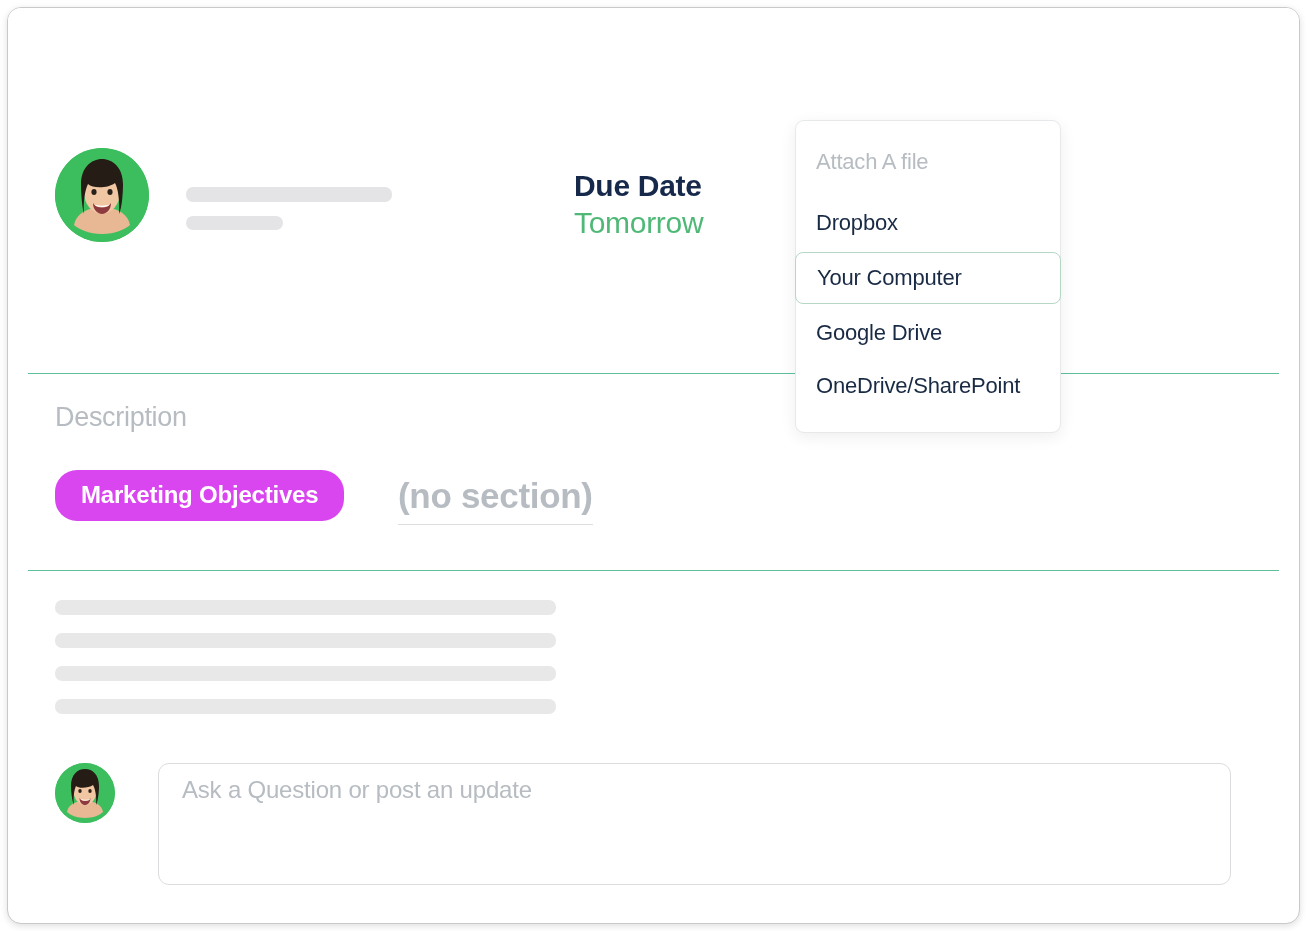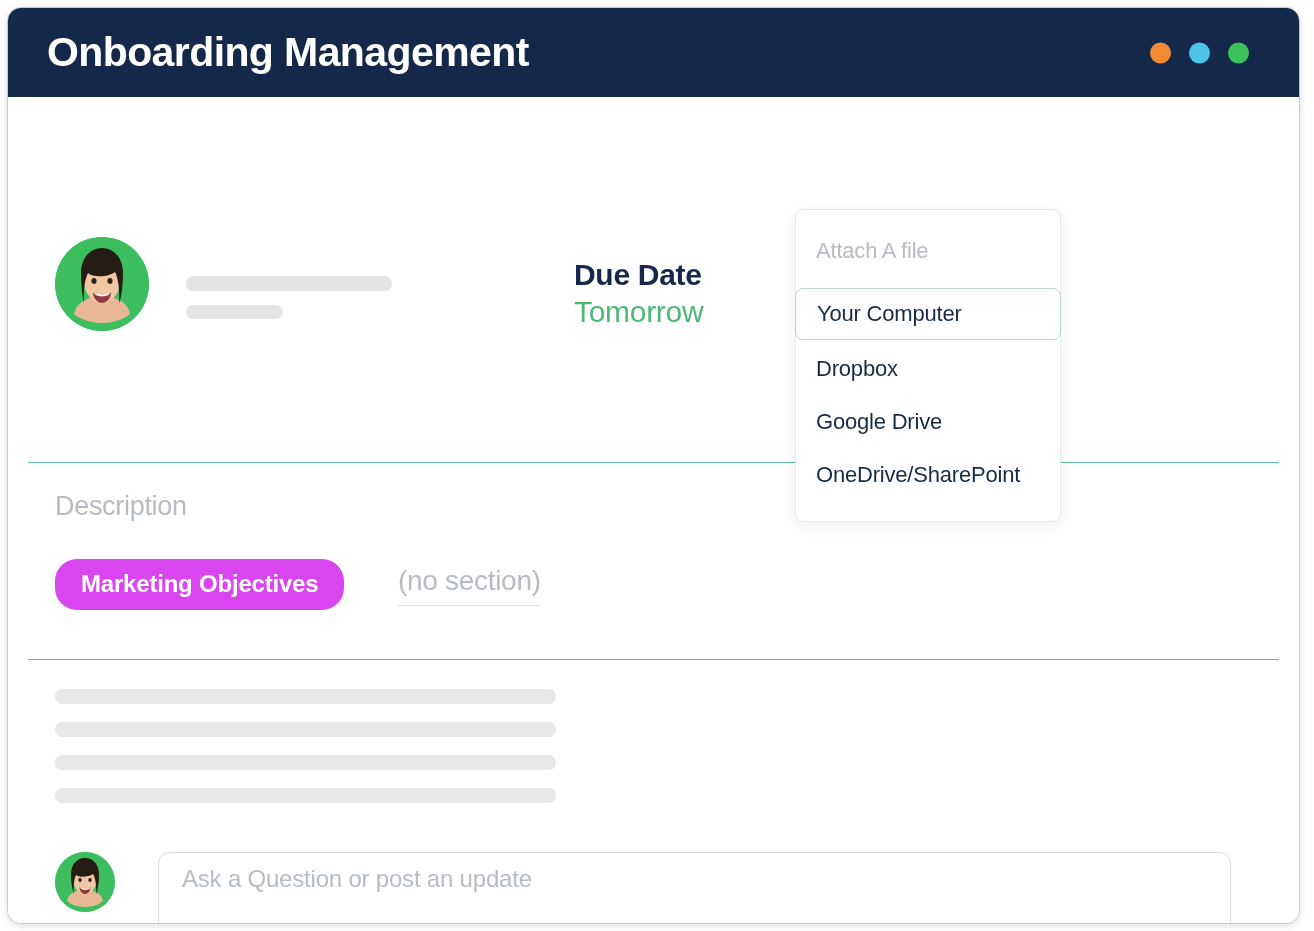--- a/index.html
+++ b/index.html
@@ -142,24 +142,25 @@
   .tag-pill {
     position: absolute; left: 47px; top: 462px;
     background: #d946ef; color: #ffffff;
     font-size: 24px; font-weight: bold;
     border-radius: 22px;
     padding: 11px 26px 12px 26px;
     letter-spacing: -0.2px;
   }
   .no-section {
     position: absolute; left: 390px; top: 468px;
-    font-size: 28px; color: #b6bcc1;
+    font-size: 35px; color: #b6bcc1;
     letter-spacing: -0.3px;
     padding-bottom: 8px;
     border-bottom: 1px solid #dedede;
+    font-weight: bold;
   }
 
   
   .body-skeletons { position: absolute; left: 47px; top: 592px; }
   .body-skeletons .bar {
     width: 501px; height: 15px;
     background: #e8e8e9; border-radius: 7px;
     margin-bottom: 18px;
   }
   .body-skeletons .bar:last-child { margin-bottom: 0; }
@@ -177,28 +178,20 @@
     position: absolute; left: 23px; top: 12px;
     font-size: 24px; color: #b6bcc1;
     letter-spacing: -0.2px;
   }
 </style>
 </head>
 <body>
 
 <div class="app-window">
 
-  <div class="titlebar">
-    <div class="app-title">Onboarding Management</div>
-    <div class="window-dots">
-      <span class="dot" style="background:#f08a33"></span>
-      <span class="dot" style="background:#4cc3e8"></span>
-      <span class="dot" style="background:#3cc15b"></span>
-    </div>
-  </div>
 
   <div class="content">
 
     <div class="task-header">
 
       <div class="avatar-lg">
         <svg viewBox="0 0 94 94" xmlns="http://www.w3.org/2000/svg">
           <circle cx="47" cy="47" r="47" fill="#3dbe5e"></circle>
           <g>
             <path d="M47 86c-13 0-24-5-28-9 2-10 10-14 16-16l24 0c6 2 14 6 16 16-4 4-15 9-28 9z" fill="#e8b793"></path>
@@ -217,22 +210,22 @@
       <div class="skeleton-line sk-sub"></div>
 
       <div class="due-block">
         <div class="due-label">Due Date</div>
         <div class="due-value">Tomorrow</div>
       </div>
     </div>
 
     <div class="attach-dropdown">
       <div class="attach-title">Attach A file</div>
+      <div class="attach-option">Dropbox</div>
       <div class="attach-option selected">Your Computer</div>
-      <div class="attach-option">Dropbox</div>
       <div class="attach-option">Google Drive</div>
       <div class="attach-option">OneDrive/SharePoint</div>
     </div>
 
     <div class="divider divider-1"></div>
     <div class="divider divider-2"></div>
 
     <div class="desc-label">Description</div>
     <div class="tag-pill">Marketing Objectives</div>
     <div class="no-section">(no section)</div>

